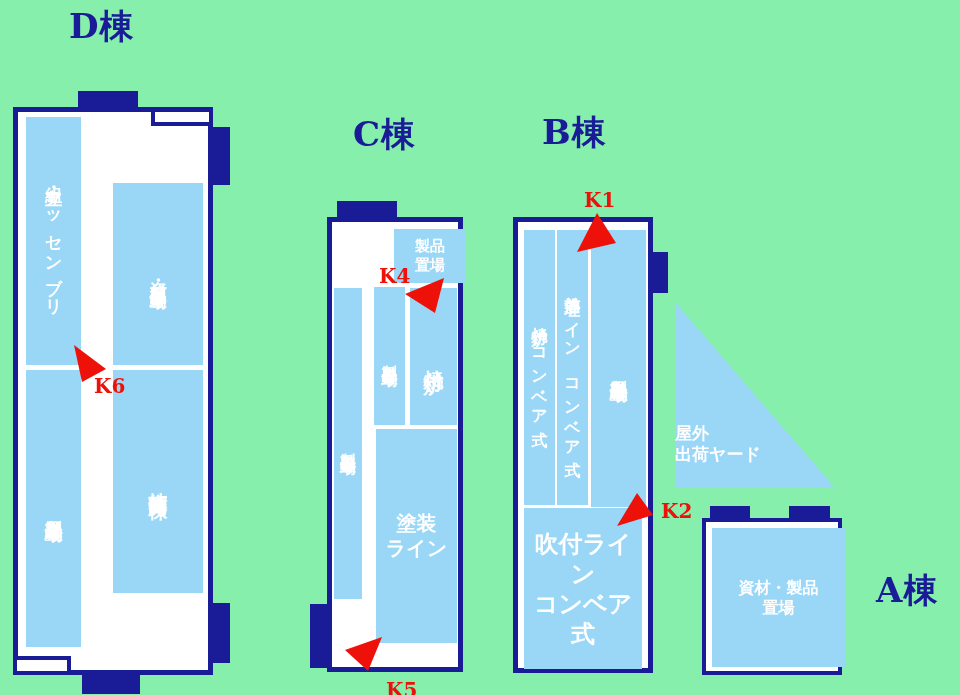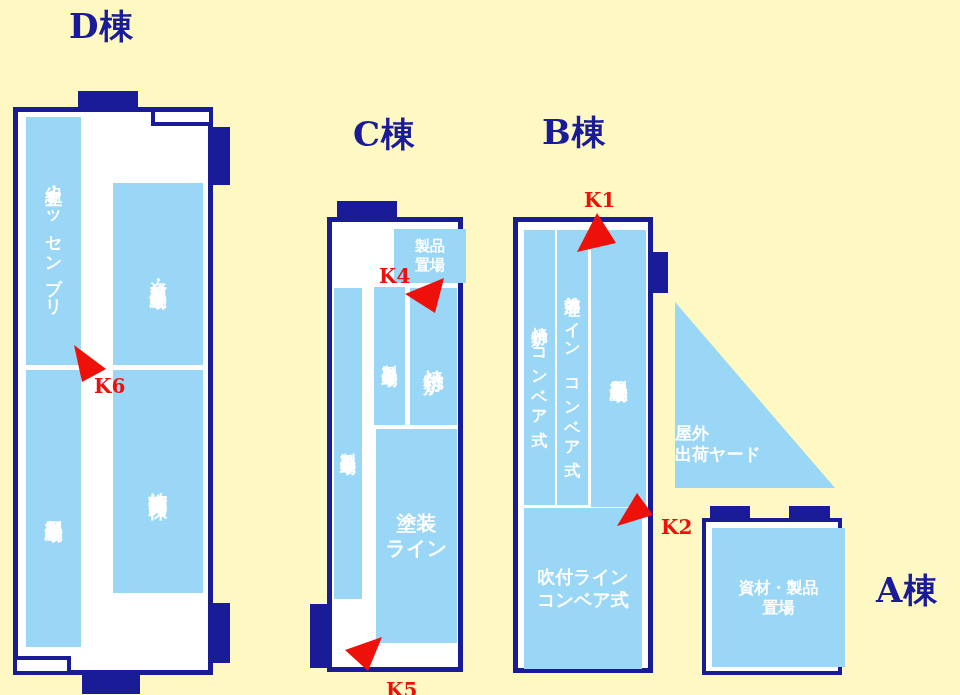--- a/index.html
+++ b/index.html
@@ -1,17 +1,17 @@
 <!DOCTYPE html>
 <html style="--navy: #1a1b96; --light-blue: #9ad7f7; --red: #ee1109; --white: #ffffff;"><head>
 <meta charset="utf-8">
 <style>
   html,body{margin:0;padding:0;background:#ffffff;}
   .stage{
-    position:relative;width:960px;height:695px;background:#fef9c3;
+    position:relative;width:960px;height:695px;background:#86efac;
     font-family:"DejaVu Sans",sans-serif;overflow:hidden;
   }
   
   .bldg{position:absolute;background:#ffffff;border:5px solid var(--navy);box-sizing:border-box;}
   .bldg-a{border-width:4px;}
   
   .bay{position:absolute;background:var(--navy);}
   
   .notch{position:absolute;background:#ffffff;box-sizing:border-box;}
   .notch-tr{border-left:4px solid var(--navy);border-bottom:4px solid var(--navy);}
@@ -80,21 +80,21 @@
   <div class="area h" style="left:376px;top:429px;width:81px;height:214px;font-size:20px;">塗装
 ライン</div>
 
   <div class="bldg-label" style="left:542px;top:110px;">B棟</div>
   <div class="bldg" style="left:513px;top:217px;width:140px;height:456px;"></div>
   <div class="bay" style="left:651px;top:252px;width:17px;height:41px;"></div>
 
   <div class="area v" style="left:524px;top:230px;width:31px;height:275px;font-size:16px;">焼付炉　コンベア式</div>
   <div class="area v" style="left:557px;top:230px;width:31px;height:275px;font-size:16px;">前処理ライン　コンベア式</div>
   <div class="area v" style="left:591px;top:230px;width:55px;height:277px;font-size:18px;">製品置場</div>
-  <div class="area h" style="left:524px;top:508px;width:118px;height:161px;font-size:18px;">吹付ライン
+  <div class="area h" style="left:524px;top:508px;width:118px;height:161px;font-size:24px;">吹付ライン
 コンベア式</div>
 
   <div class="yard">
     <div class="yard-label">屋外
 出荷ヤード</div>
   </div>
 
   <div class="bldg-label" style="left:876px;top:568px;">A棟</div>
   <div class="bldg bldg-a" style="left:702px;top:518px;width:140px;height:157px;"></div>
   <div class="bay" style="left:710px;top:506px;width:40px;height:14px;"></div>
@@ -103,21 +103,21 @@
 置場</div>
 
   <svg class="marker-arrow" style="left:576px;top:212px;" width="42" height="42">
     <polygon points="21,1 40,31 1,40"></polygon>
   </svg>
   <div class="marker-label" style="left:584px;top:188px;">K1</div>
 
   <svg class="marker-arrow" style="left:616px;top:492px;" width="38" height="36">
     <polygon points="21,1 37,23 1,34"></polygon>
   </svg>
-  <div class="marker-label" style="left:661px;top:515px;">K2</div>
+  <div class="marker-label" style="left:661px;top:499px;">K2</div>
 
   <svg class="marker-arrow" style="left:404px;top:277px;" width="42" height="38">
     <polygon points="1,17 40,1 31,36"></polygon>
   </svg>
   <div class="marker-label" style="left:379px;top:264px;">K4</div>
 
   <svg class="marker-arrow" style="left:344px;top:636px;" width="40" height="36">
     <polygon points="38,1 1,14 24,35"></polygon>
   </svg>
   <div class="marker-label" style="left:386px;top:642px;margin-top:36px;">K5</div>

